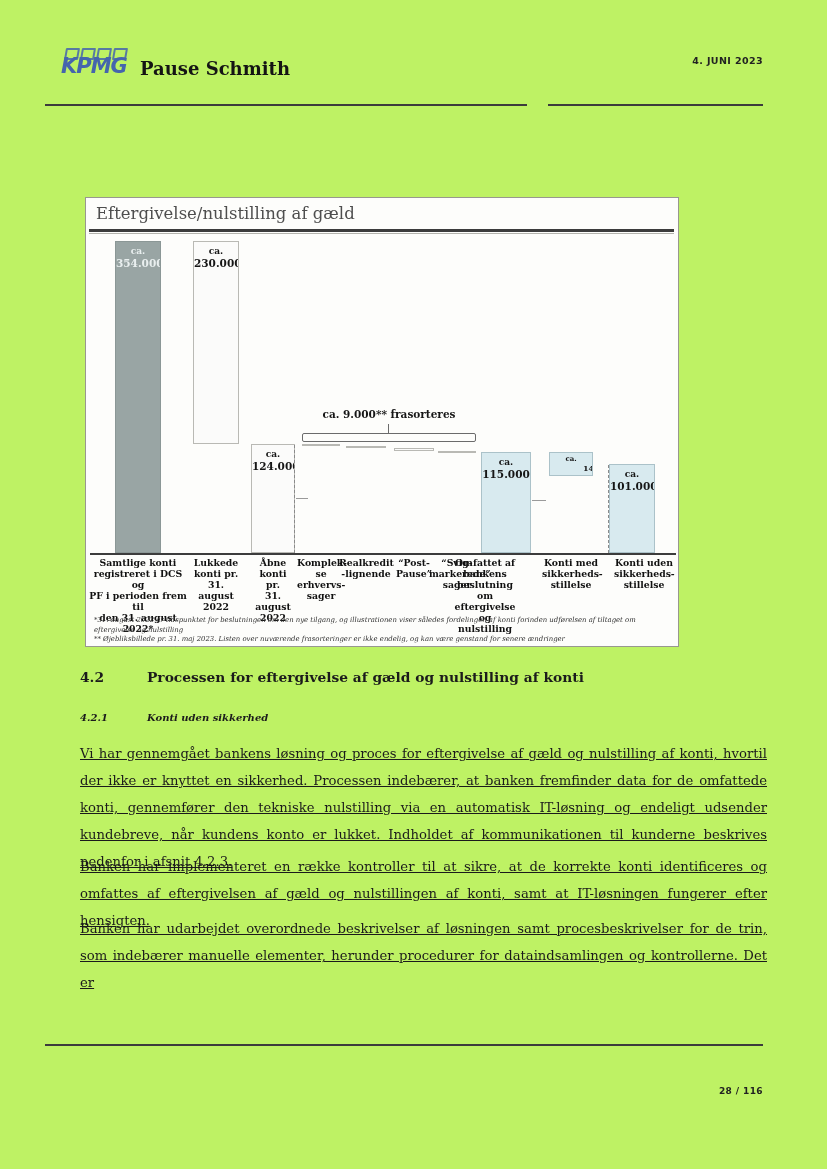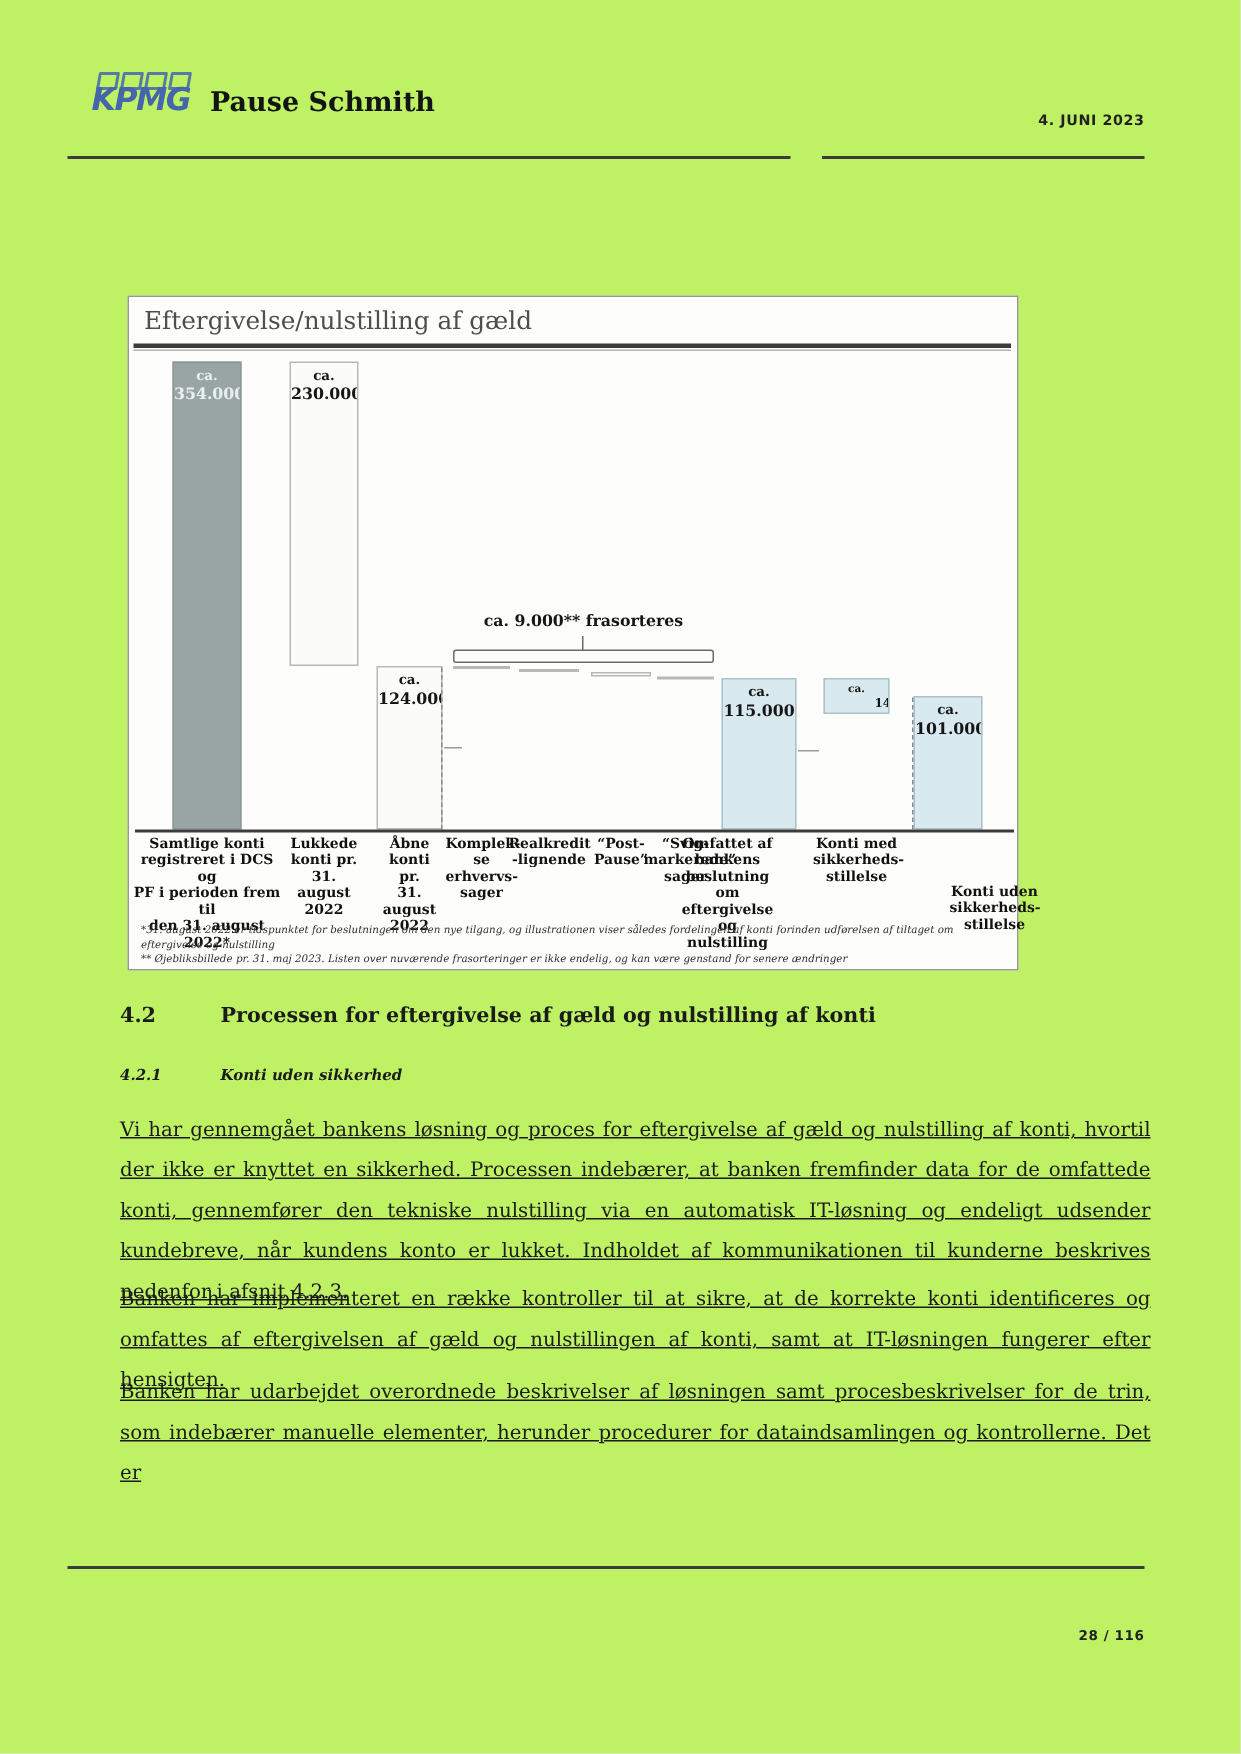--- a/index.html
+++ b/index.html
@@ -8,21 +8,21 @@
 
   
   .logo{position:absolute;left:61px;top:48px;width:80px;height:42px;}
   .logo-flags{position:absolute;left:4px;top:0;display:flex;gap:2px;}
   .logo-flag{display:inline-block;width:10px;height:8px;border:2px solid #4565ad;
              transform:skewX(-10deg);border-radius:1px;opacity:.85;}
   .logo-text{position:absolute;left:0;top:6px;font-family:"DejaVu Sans", sans-serif;
              font-style:italic;font-weight:bold;font-size:21px;color:#4565ad;letter-spacing:-1px;}
   .firm{position:absolute;left:140px;top:58px;font-size:18px;font-weight:bold;color:#141414;}
   .doc-date{position:absolute;right:64px;top:55px;font-family:"DejaVu Sans", sans-serif;
-            font-weight:bold;font-size:9.5px;letter-spacing:.4px;color:#222;margin-top:20px;}
+            font-weight:bold;font-size:9.5px;letter-spacing:.4px;color:#222;}
   .rule{position:absolute;background:#3c3c3c;height:2px;}
   .rule-header-left{left:45px;top:104px;width:482px;}
   .rule-header-right{left:548px;top:104px;width:215px;}
 
   
   .chart-box{position:absolute;left:85px;top:197px;width:594px;height:450px;
              border:1px solid #98988f;background:#fdfdfb;box-sizing:border-box;}
   .chart-title{position:absolute;left:10px;top:6px;font-size:16.5px;color:#4e4e4e;}
   .chart-title-rule{position:absolute;left:3px;width:585px;top:31px;height:2.5px;background:#3c3c3c;}
   .chart-title-rule2{position:absolute;left:3px;width:585px;top:35px;height:1px;background:#b3b3ad;}
@@ -169,21 +169,21 @@
         </div>
         <div class="cat" style="left: 456px; width: 58px;">
           <div>Konti med</div>
           <div>sikkerheds-</div>
           <div>stillelse</div>
         </div>
         <div class="bar blue" style="left: 523px; top: 265.983px; width: 46px; height: 89.0169px;">
           <div class="l1">ca.</div>
           <div class="l2">101.000</div>
         </div>
-        <div class="cat" style="left: 547px; width: 60px; margin-top: 32px;">
+        <div class="cat" style="left: 528px; width: 60px;">
           <div>Konti uden</div>
           <div>sikkerheds-</div>
           <div>stillelse</div>
         </div>
       </div>
 
     <div class="bracket-label">ca. 9.000** frasorteres</div>
     <div class="bracket-tick"></div>
     <div class="bracket"></div>
 

